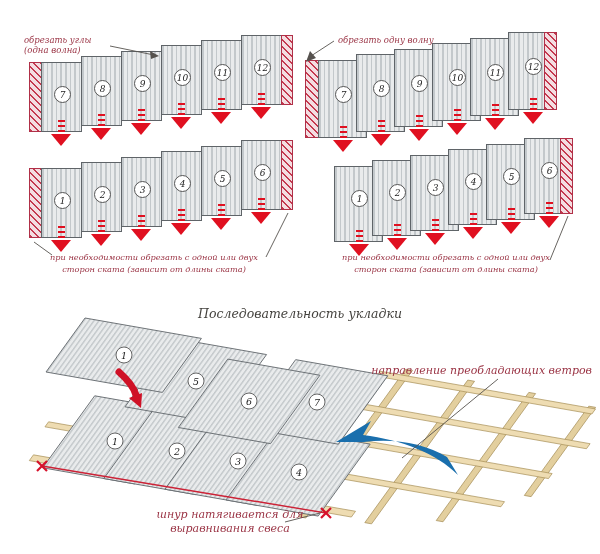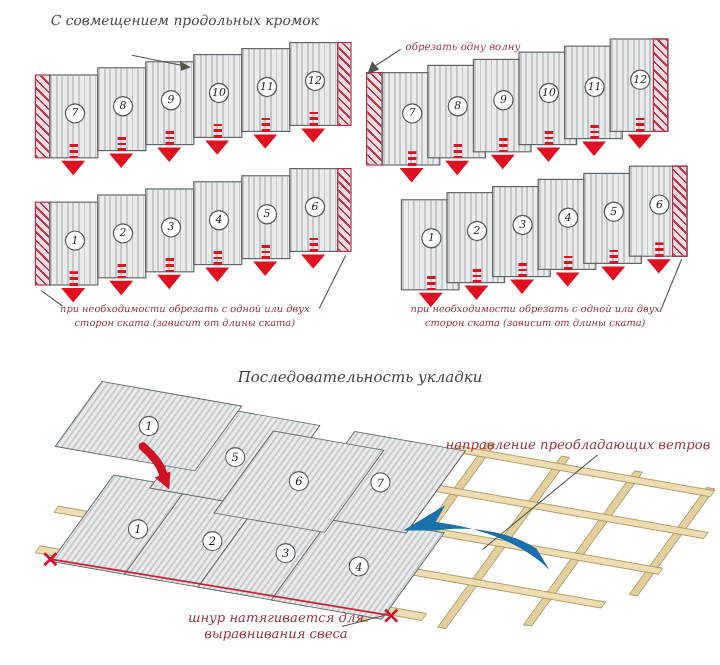--- a/index.html
+++ b/index.html
@@ -35,21 +35,24 @@
   .svgnote{font-style:italic;font-size:11px;fill:#9a3344;}
   .svgtitle{font-style:italic;font-size:12.5px;fill:#44423e;}
   .svgnum{font-style:italic;font-size:9.5px;fill:#222;}
 </style>
 </head>
 <body>
 
 <div id="stage">
 
   <div class="panel" id="panel-left">
-    <div class="ptitle">С совмещением продольных кромок</div>
+    <div class="note" style="left:16px;top:29px;">
+      <div>обрезать углы</div>
+      <div>(одна волна)</div>
+    </div>
 
     <div class="hatch" style="left:21px;top:56px;width:13px;height:70px;"></div>
     <div class="sheet" style="left:33px;top:56px;width:41px;height:70px;"></div>
     <div class="sheet" style="left:73px;top:50px;width:41px;height:70px;"></div>
     <div class="sheet" style="left:113px;top:45px;width:41px;height:70px;"></div>
     <div class="sheet" style="left:153px;top:39px;width:41px;height:70px;"></div>
     <div class="sheet" style="left:193px;top:34px;width:41px;height:70px;"></div>
     <div class="sheet" style="left:233px;top:29px;width:41px;height:70px;"></div>
     <div class="hatch" style="left:273px;top:29px;width:12px;height:70px;"></div>
     <div class="num" style="left:46px;top:80px;">7</div>

